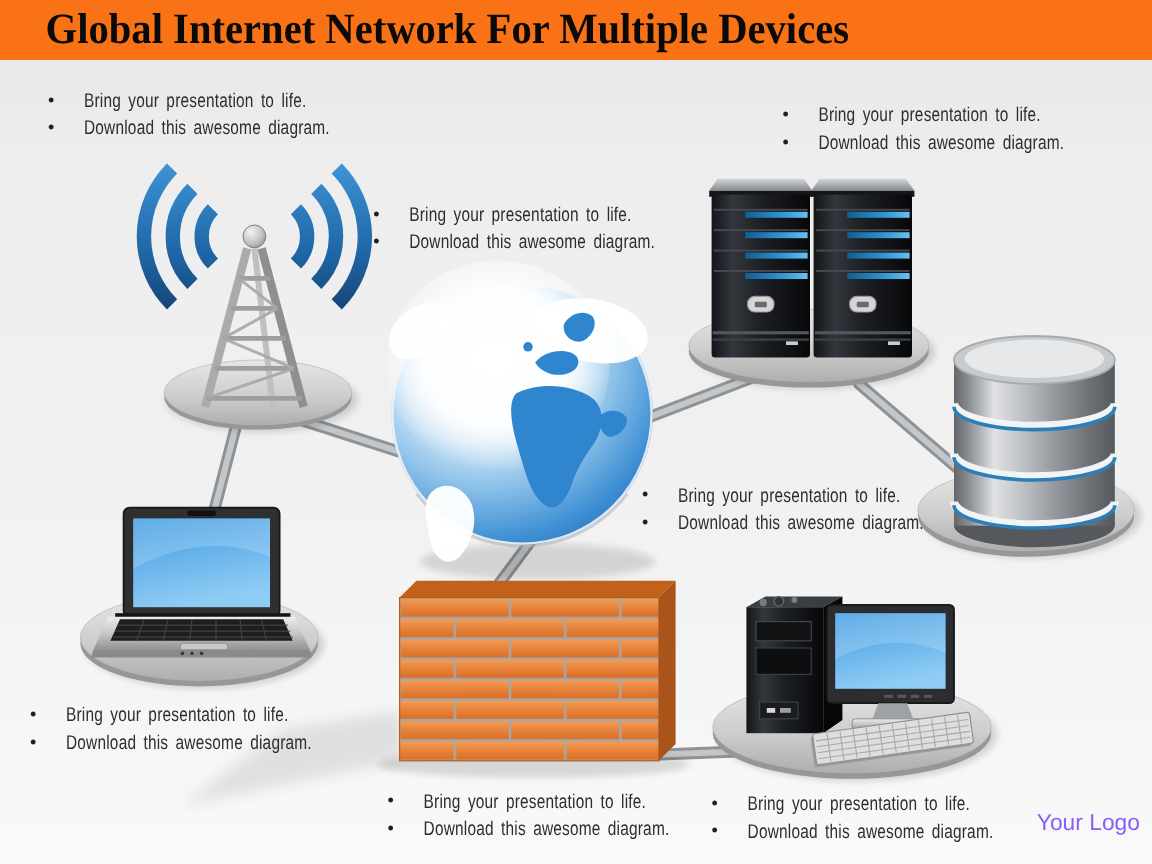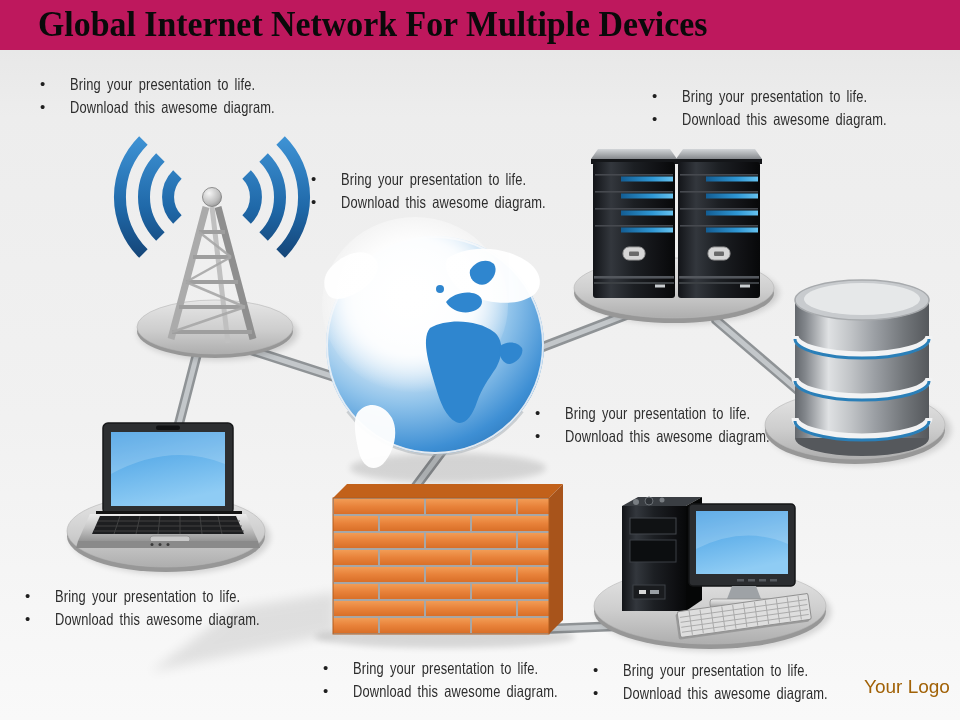--- a/index.html
+++ b/index.html
@@ -4,33 +4,33 @@
 <style>
   :root{
     --title-color:#0a0a0a;
     --text-color:#2d2d2d;
     --brick-orange:#e8823a;
     --connector-gray:#979b9e;
   }
   html,body{margin:0;padding:0;}
   .slide{position:relative;width:960px;height:720px;background:#ffffff;overflow:hidden;
          font-family:"Liberation Sans",sans-serif;}
-  .header{position:absolute;left:0;top:0;width:960px;height:50px;background:#be185d;z-index:4;}
+  .header{position:absolute;left:0;top:0;width:960px;height:50px;background:#f97316;z-index:4;}
   .title{position:absolute;left:38px;top:3px;font-family:"Liberation Serif",serif;
          font-weight:bold;font-size:36px;color:var(--title-color);white-space:nowrap;
          transform:scaleX(0.94);transform-origin:0 0;}
   .bodybg{position:absolute;left:0;top:50px;width:960px;height:670px;z-index:0;
           background:linear-gradient(180deg,#e8e8e8 0%,#ededed 10%,#f1f1f1 55%,#f9f9f9 100%);}
   svg.diagram{position:absolute;left:0;top:0;z-index:1;}
   .tb{position:absolute;z-index:3;}
   .tb-row{display:flex;align-items:flex-start;height:22.5px;}
   .dot{width:12px;font-size:15px;color:#1f1f1f;margin-right:18px;line-height:20px;flex:none;}
   .tb-text{font-size:16.5px;color:var(--text-color);white-space:nowrap;line-height:20px;
            letter-spacing:0.2px;word-spacing:3px;transform:scaleX(0.78);transform-origin:0 50%;}
-  .logo{position:absolute;left:864px;top:676px;font-size:19px;color:#a16207;z-index:3;}
+  .logo{position:absolute;left:864px;top:676px;font-size:19px;color:#8b5cf6;z-index:3;}
 </style>
 </head>
 <body>
 
 <div class="slide">
 
   <div class="bodybg"></div>
 
   <div class="header">
     <div class="title">Global Internet Network For Multiple Devices</div>

